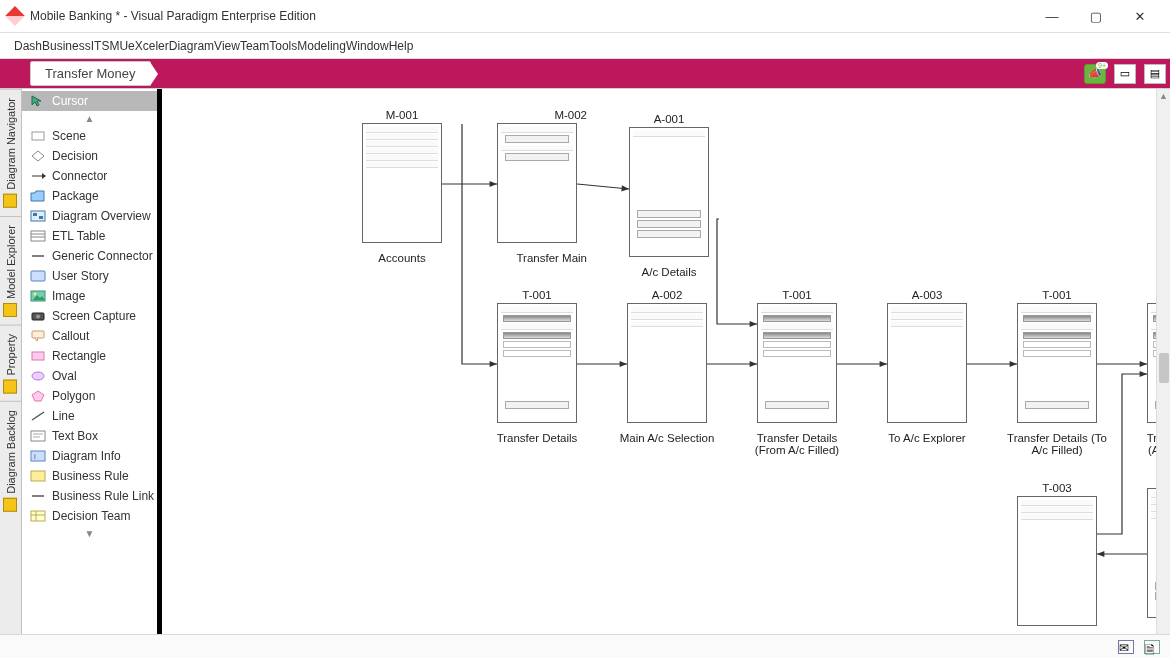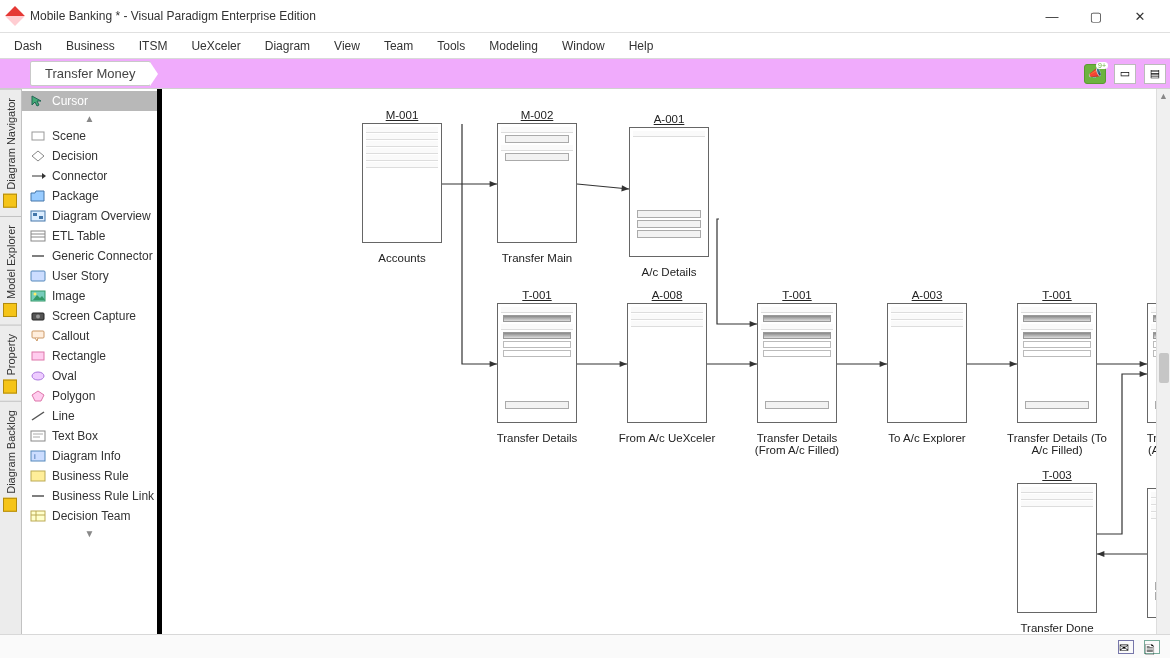--- a/index.html
+++ b/index.html
@@ -42,30 +42,29 @@
       font-family: Arial;
       font-size: 13px;
       color: #333;
     }
     .menubar {
       height: 26px;
       background: #fff;
       display: flex;
       align-items: center;
       padding: 0 14px;
-      gap: 24px;
       border-bottom: 1px solid #d9d9d9;
     }
     .menubar .menu-item {
       font-size: 12px;
       color: #333;
     }
     .toolbar-row {
       height: 30px;
-      background: #f0abfc;
+      background: #be185d;
       border-bottom: 1px solid #d0d0d0;
       display: flex;
       align-items: center;
       padding: 0 4px 0 30px;
     }
     .breadcrumb-tab {
       background: #fff;
       border: 1px solid #c9c9c9;
       padding: 4px 14px;
       font-size: 13px;
@@ -188,21 +187,20 @@
     }
 
     .wireframe-node {
       position: absolute;
       text-align: center;
     }
     .wf-id {
       font-size: 11.5px;
       color: #222;
       margin-bottom: 2px;
-      text-decoration: underline;
     }
     .wf-box {
       border: 1.5px solid #666;
       background: #fff;
       width: 80px;
       height: 120px;
       padding: 3px;
       font-size: 5px;
       color: #888;
       overflow: hidden;
@@ -454,21 +452,21 @@
           <div class="wf-box">
             <div class="mini-row"></div>
             <div class="mini-row"></div>
             <div class="mini-row"></div>
             <div class="mini-row"></div>
             <div class="mini-row"></div>
             <div class="mini-row"></div>
           </div>
           <div class="wf-label">Accounts</div>
         </div>
-        <div class="wireframe-node" style="left: 325px; top: 20px; width: 100px;">
+        <div class="wireframe-node" style="left: 325px; top: 20px; width: 100px; text-align: right;">
           <div class="wf-id">M-002</div>
           <div class="wf-box">
             <div class="mini-row"></div>
             <div class="mini-btn"></div>
             <div class="mini-row"></div>
             <div class="mini-btn"></div>
           </div>
           <div class="wf-label">Transfer Main</div>
         </div>
         <div class="wireframe-node" style="left: 457px; top: 24px; width: 100px;">
@@ -490,27 +488,27 @@
             <div class="mini-row"></div>
             <div class="mini-grad"></div>
             <div class="mini-field"></div>
             <div class="mini-field"></div>
             <div style="height:40px"></div>
             <div class="mini-btn"></div>
           </div>
           <div class="wf-label">Transfer Details</div>
         </div>
         <div class="wireframe-node" style="left: 455px; top: 200px; width: 100px;">
-          <div class="wf-id">A-008</div>
-          <div class="wf-box">
-            <div class="mini-row"></div>
-            <div class="mini-row"></div>
-            <div class="mini-row"></div>
-          </div>
-          <div class="wf-label">From A/c UeXceler</div>
+          <div class="wf-id">A-002</div>
+          <div class="wf-box">
+            <div class="mini-row"></div>
+            <div class="mini-row"></div>
+            <div class="mini-row"></div>
+          </div>
+          <div class="wf-label">Main A/c Selection</div>
         </div>
         <div class="wireframe-node" style="left: 585px; top: 200px; width: 100px;">
           <div class="wf-id">T-001</div>
           <div class="wf-box">
             <div class="mini-row"></div>
             <div class="mini-grad"></div>
             <div class="mini-row"></div>
             <div class="mini-grad"></div>
             <div class="mini-field"></div>
             <div class="mini-field"></div>
@@ -562,21 +560,21 @@
             <div class="mini-row"></div>
             <div class="mini-row"></div>
             <div class="mini-row"></div>
             <div class="mini-row"></div>
             <div style="height:60px"></div>
             <div class="mini-btn"></div>
             <div class="mini-btn"></div>
           </div>
           <div class="wf-label">Confirm</div>
         </div>
-        <div class="wireframe-node" style="left: 845px; top: 380px; width: 100px;">
+        <div class="wireframe-node" style="left: 845px; top: 393px; width: 100px;">
           <div class="wf-id">T-003</div>
           <div class="wf-box tall">
             <div class="mini-row"></div>
             <div class="mini-row"></div>
             <div class="mini-row"></div>
           </div>
           <div class="wf-label">Transfer Done</div>
         </div>
       </div>
     <svg class="connectors" id="connectors" width="100%" height="100%" preserveAspectRatio="none">

